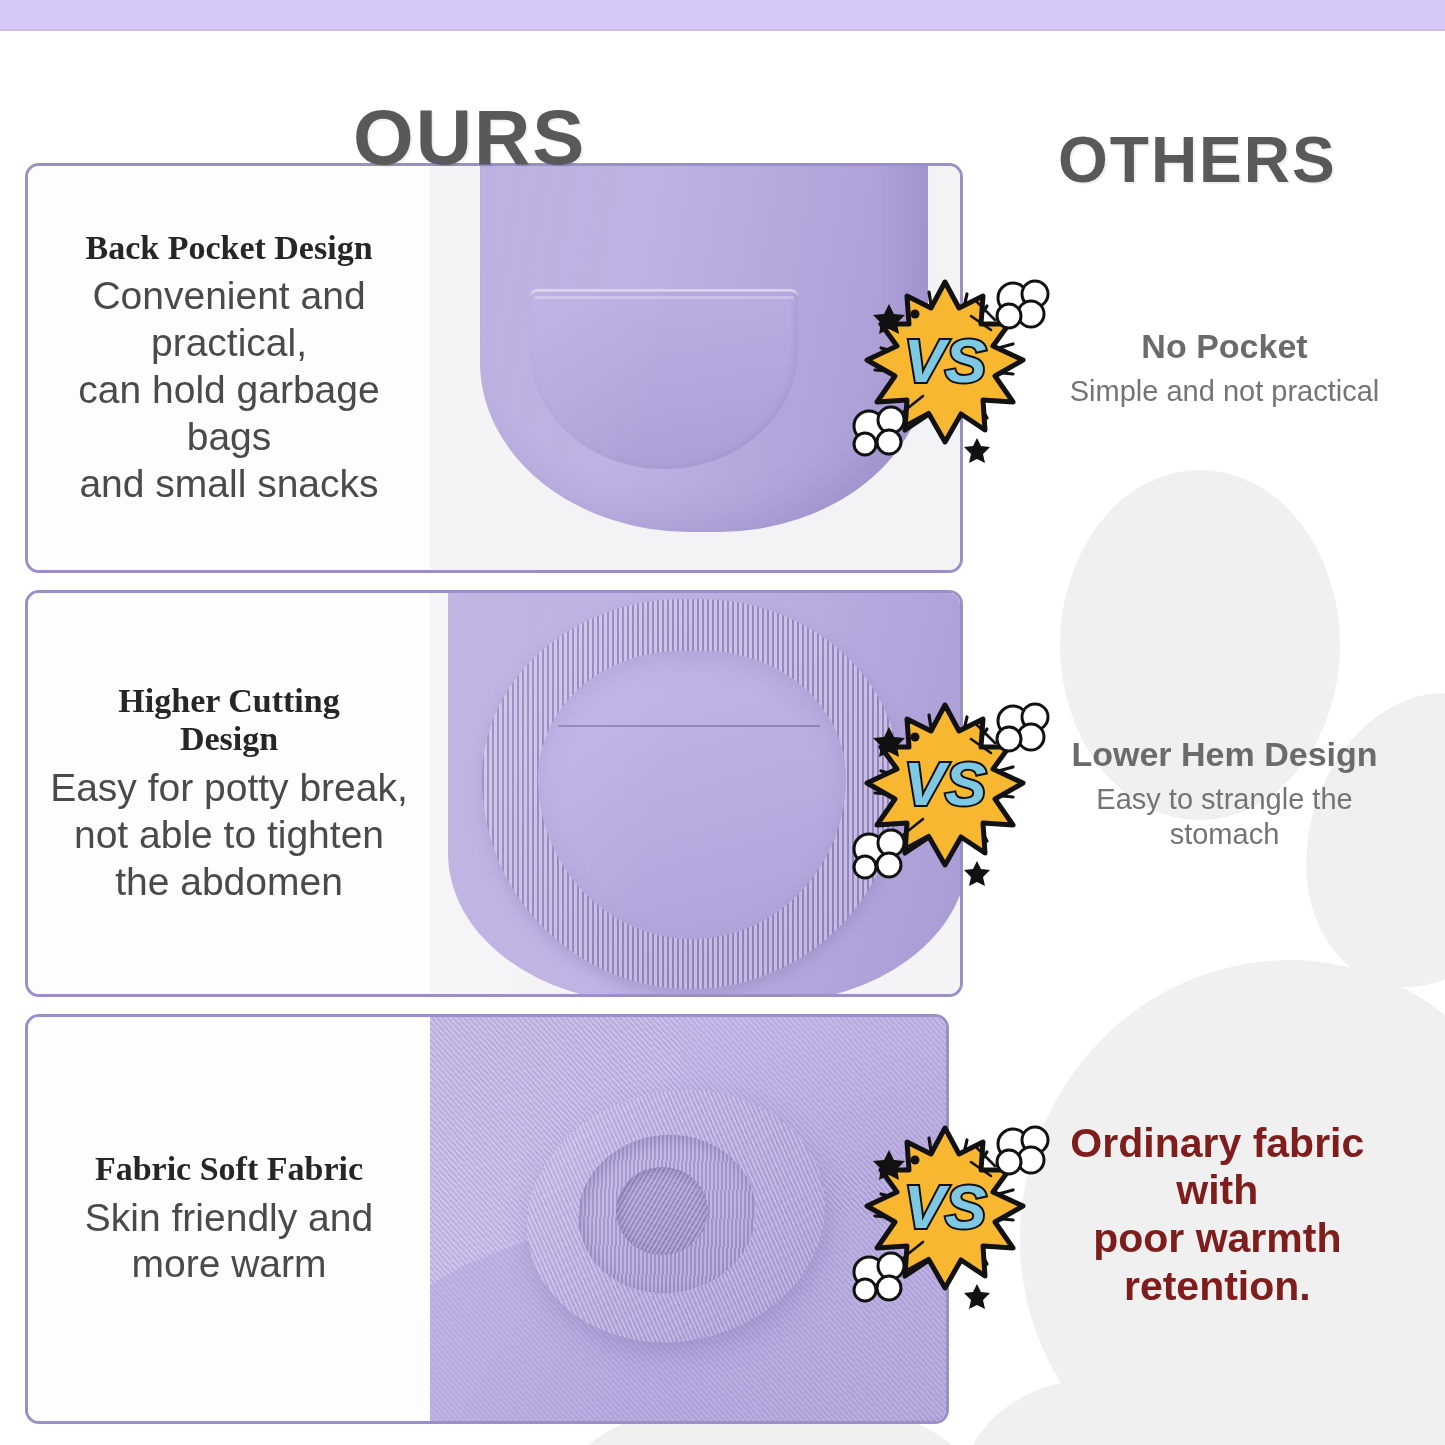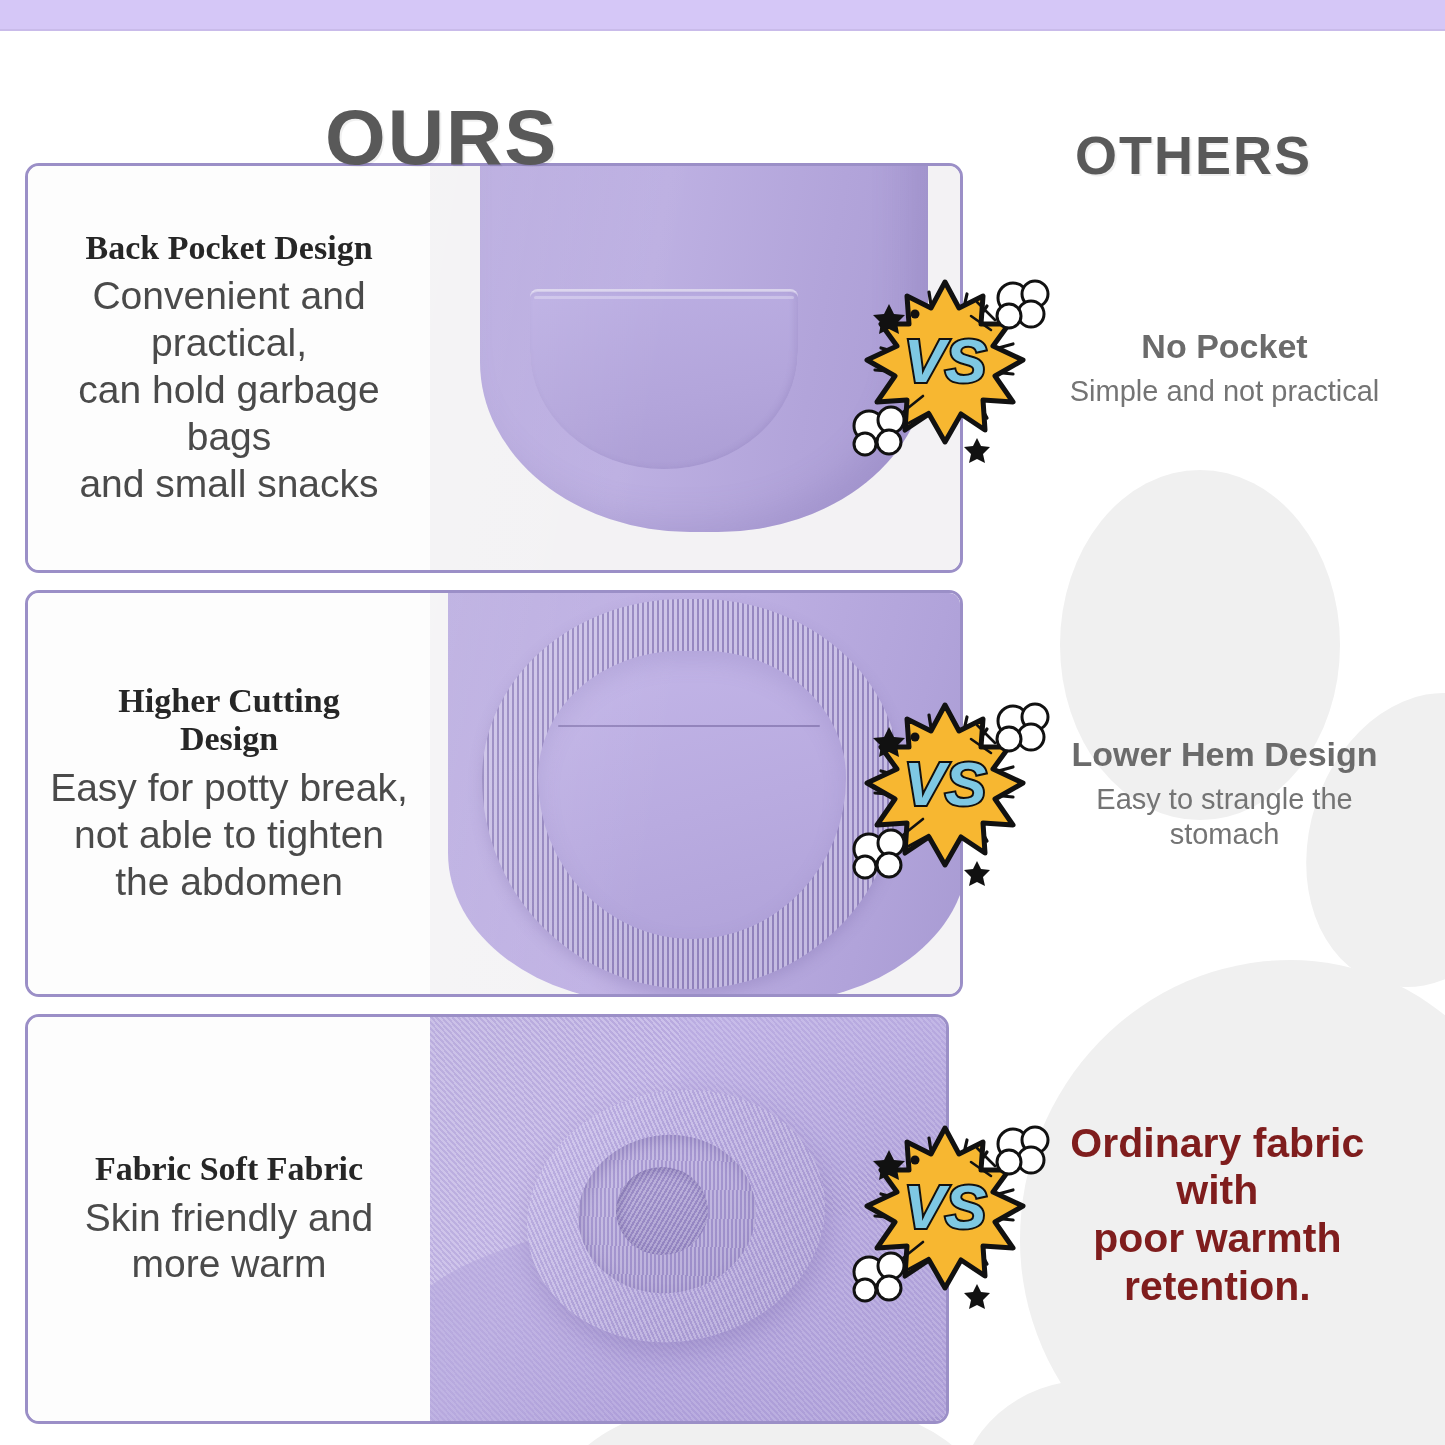--- a/index.html
+++ b/index.html
@@ -33,23 +33,24 @@
 
   
   .headers{ position:absolute; left:0; top:46px; width:1445px; height:105px; z-index:3; }
   .hdr{
     position:absolute;
     font-weight:bold;
     color:#595959;
     letter-spacing:2px;
     text-shadow:2px 2px 0 rgba(0,0,0,0.06);
     line-height:1;
+    margin-left:28px;
   }
   .hdr-ours{ left:325px; top:52px; font-size:78px; }
-  .hdr-others{ left:1075px; top:82px; font-size:54px; }
+  .hdr-others{ left:1030px; top:82px; font-size:64px; }
 
   
   .row{
     position:absolute;
     left:25px;
     width:1395px;
     z-index:2;
     display:flex;
     align-items:stretch;
   }

